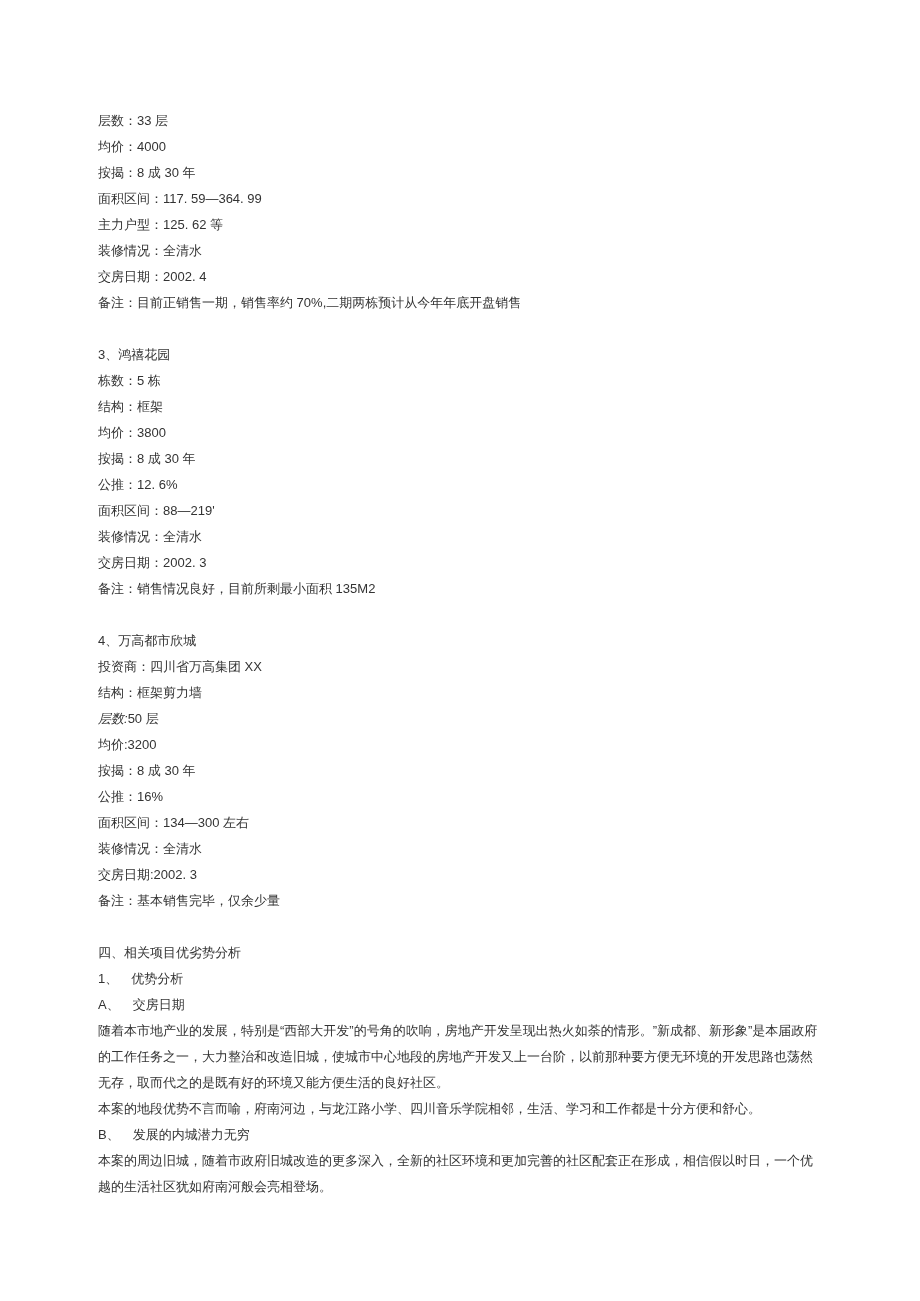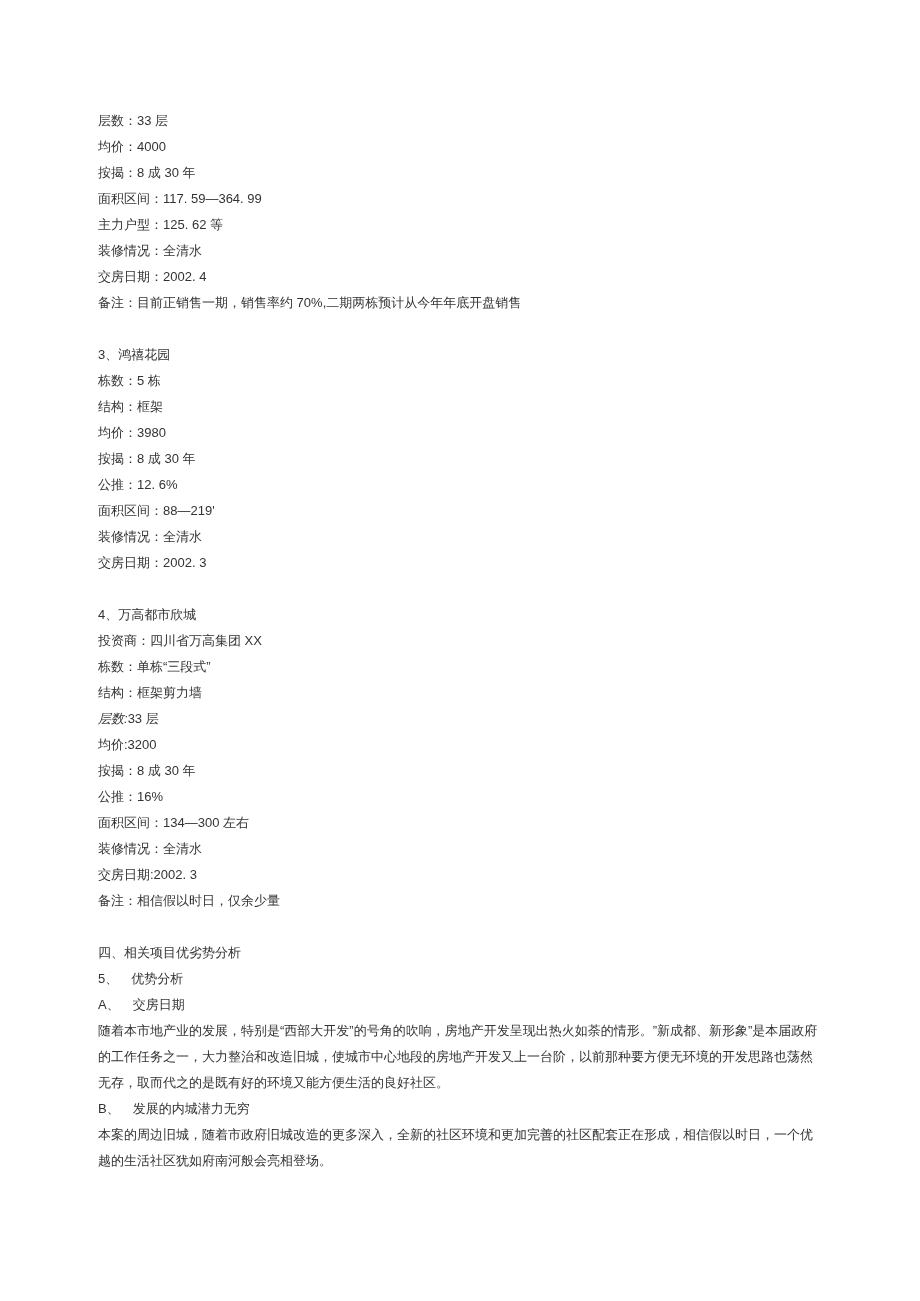--- a/index.html
+++ b/index.html
@@ -39,46 +39,47 @@
   <div class="line">主力户型：125. 62 等</div>
   <div class="line">装修情况：全清水</div>
   <div class="line">交房日期：2002. 4</div>
   <div class="line">备注：目前正销售一期，销售率约 70%,二期两栋预计从今年年底开盘销售</div>
 
   <div class="blank"></div>
 
   <div class="line">3、鸿禧花园</div>
   <div class="line">栋数：5 栋</div>
   <div class="line">结构：框架</div>
-  <div class="line">均价：3980</div>
+  <div class="line">均价：3800</div>
   <div class="line">按揭：8 成 30 年</div>
   <div class="line">公推：12. 6%</div>
   <div class="line">面积区间：88—219'</div>
   <div class="line">装修情况：全清水</div>
   <div class="line">交房日期：2002. 3</div>
+  <div class="line">备注：销售情况良好，目前所剩最小面积 135M2</div>
 
   <div class="blank"></div>
 
   <div class="line">4、万高都市欣城</div>
   <div class="line">投资商：四川省万高集团 XX</div>
-  <div class="line">栋数：单栋“三段式”</div>
   <div class="line">结构：框架剪力墙</div>
   <div class="line">
-    <span class="italic">层数:</span><span>33 层</span>
+    <span class="italic">层数:</span><span>50 层</span>
   </div>
   <div class="line">均价:3200</div>
   <div class="line">按揭：8 成 30 年</div>
   <div class="line">公推：16%</div>
   <div class="line">面积区间：134—300 左右</div>
   <div class="line">装修情况：全清水</div>
   <div class="line">交房日期:2002. 3</div>
-  <div class="line">备注：相信假以时日，仅余少量</div>
+  <div class="line">备注：基本销售完毕，仅余少量</div>
 
   <div class="blank"></div>
 
   <div class="line">四、相关项目优劣势分析</div>
-  <div class="line">5、 优势分析</div>
+  <div class="line">1、 优势分析</div>
   <div class="line">A、 交房日期</div>
   <div class="line">随着本市地产业的发展，特别是“西部大开发”的号角的吹响，房地产开发呈现出热火如荼的情形。”新成都、新形象”是本届政府的工作任务之一，大力整治和改造旧城，使城市中心地段的房地产开发又上一台阶，以前那种要方便无环境的开发思路也荡然无存，取而代之的是既有好的环境又能方便生活的良好社区。</div>
+  <div class="line">本案的地段优势不言而喻，府南河边，与龙江路小学、四川音乐学院相邻，生活、学习和工作都是十分方便和舒心。</div>
   <div class="line">B、 发展的内城潜力无穷</div>
   <div class="line">本案的周边旧城，随着市政府旧城改造的更多深入，全新的社区环境和更加完善的社区配套正在形成，相信假以时日，一个优越的生活社区犹如府南河般会亮相登场。</div>
 
 </div>
 
 </body></html>

